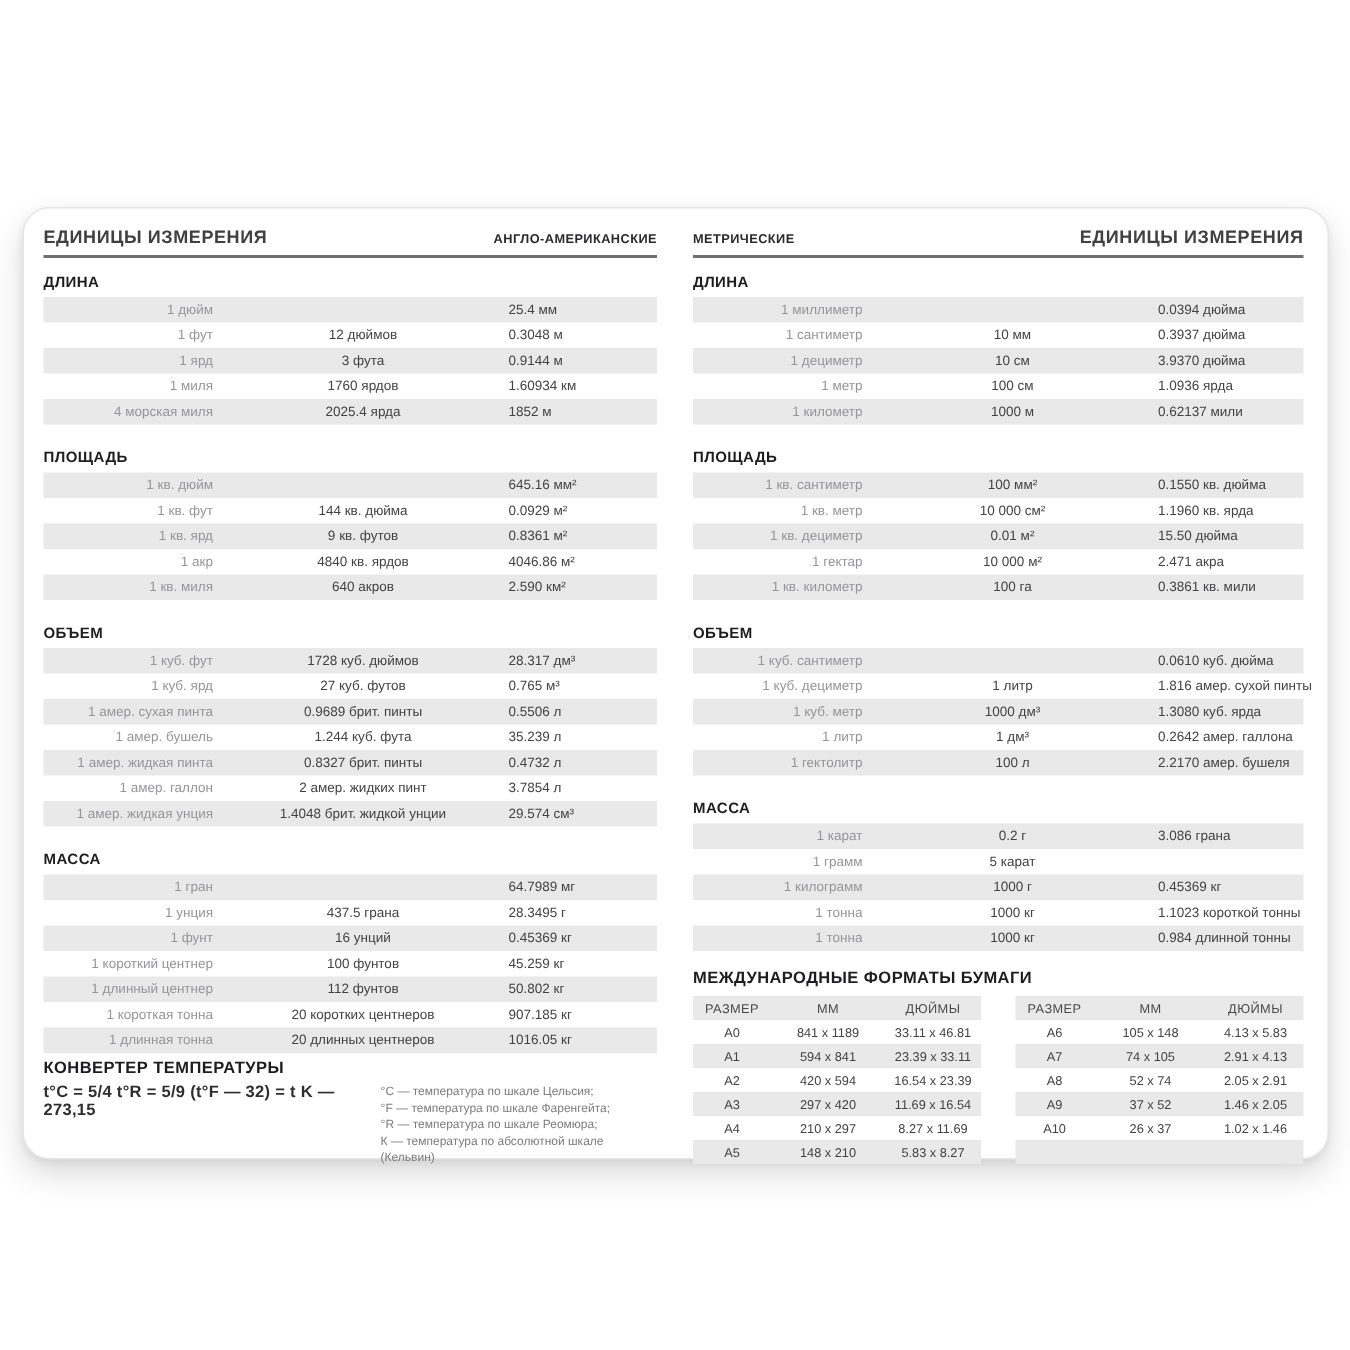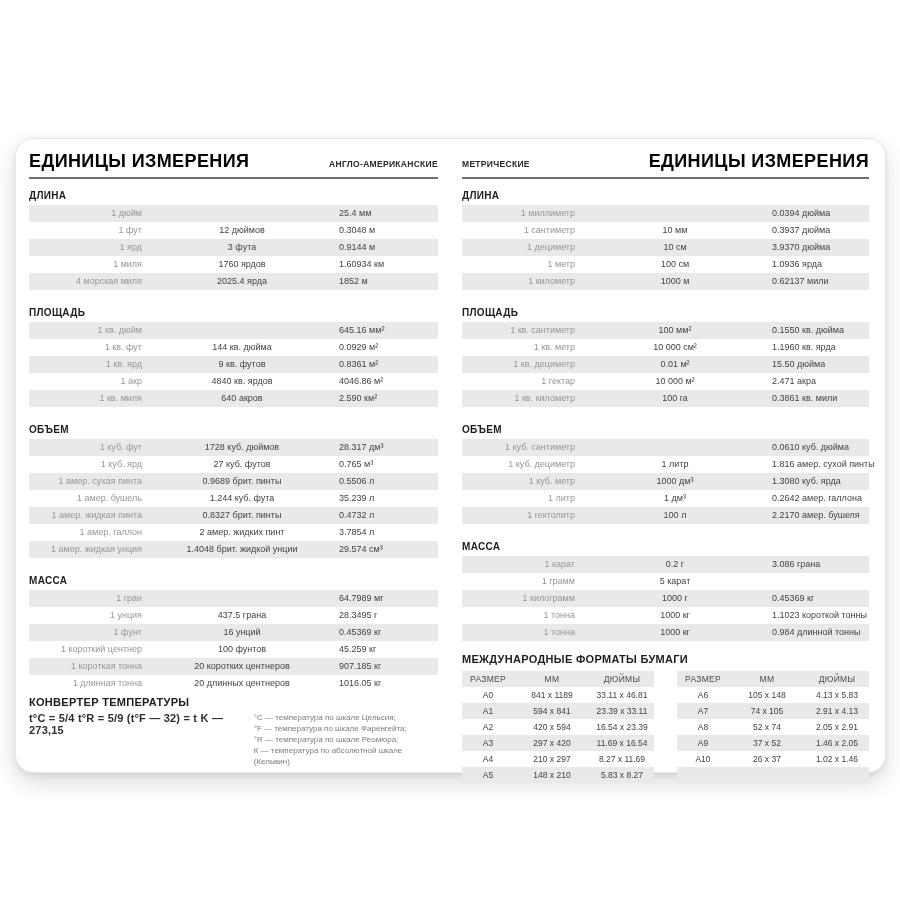--- a/index.html
+++ b/index.html
@@ -11,21 +11,21 @@
   .card{
     position:absolute;left:15px;top:138px;width:871px;height:635px;
     background:#ffffff;border:1px solid #e6e6e6;border-radius:18px;
     box-shadow:0 10px 22px rgba(0,0,0,.14),0 2px 6px rgba(0,0,0,.07);
     display:flex;box-sizing:border-box;
   }
   .page{box-sizing:border-box;}
   .page-left{width:432px;padding:12px 10px 0 13px;}
   .page-right{width:437px;padding:12px 16px 0 14px;}
   .pg-header{display:flex;align-items:baseline;justify-content:space-between;}
-  .pg-title{font-size:18px;font-weight:bold;color:#000000;letter-spacing:.4px;white-space:nowrap;}
+  .pg-title{font-size:12px;font-weight:bold;color:#404040;letter-spacing:.4px;white-space:nowrap;}
   .pg-side{font-size:8.5px;font-weight:bold;color:#2a2a2c;letter-spacing:.3px;white-space:nowrap;}
   .rule{height:2px;background:#707072;margin-top:5px;}
   .section{margin-top:17px;}
   .section-first{margin-top:11px;}
   .section-title{font-size:10px;font-weight:bold;color:#1d1d1f;letter-spacing:.3px;margin-bottom:4px;}
   .unit-table .trow{
     display:grid;grid-template-columns:118px 190px 1fr;
     height:17px;line-height:17px;font-size:9px;
   }
   .unit-table .trow:nth-child(odd){background:#e9e9e9;}
@@ -182,20 +182,25 @@
             <span class="c c0">1 фунт</span>
             <span class="c c1">16 унций</span>
             <span class="c c2">0.45369 кг</span>
           </div>
           <div class="trow">
             <span class="c c0">1 короткий центнер</span>
             <span class="c c1">100 фунтов</span>
             <span class="c c2">45.259 кг</span>
           </div>
           <div class="trow">
+            <span class="c c0">1 длинный центнер</span>
+            <span class="c c1">112 фунтов</span>
+            <span class="c c2">50.802 кг</span>
+          </div>
+          <div class="trow">
             <span class="c c0">1 короткая тонна</span>
             <span class="c c1">20 коротких центнеров</span>
             <span class="c c2">907.185 кг</span>
           </div>
           <div class="trow">
             <span class="c c0">1 длинная тонна</span>
             <span class="c c1">20 длинных центнеров</span>
             <span class="c c2">1016.05 кг</span>
           </div>
         </div>

